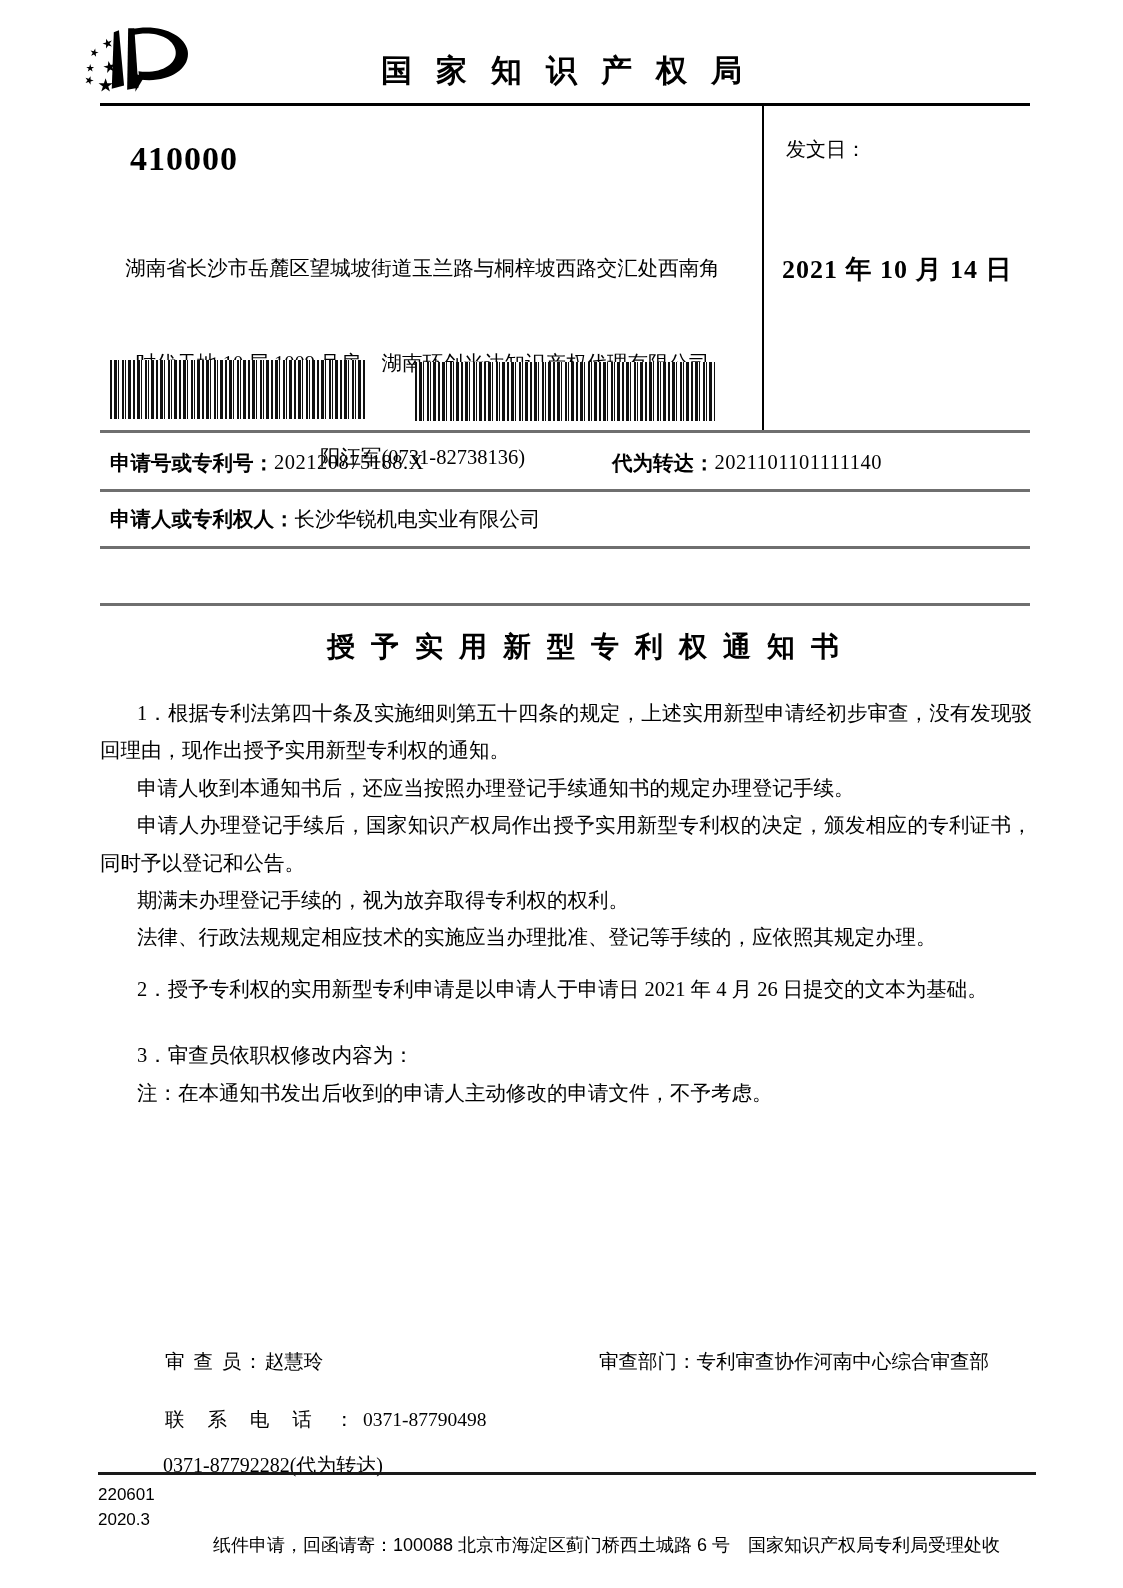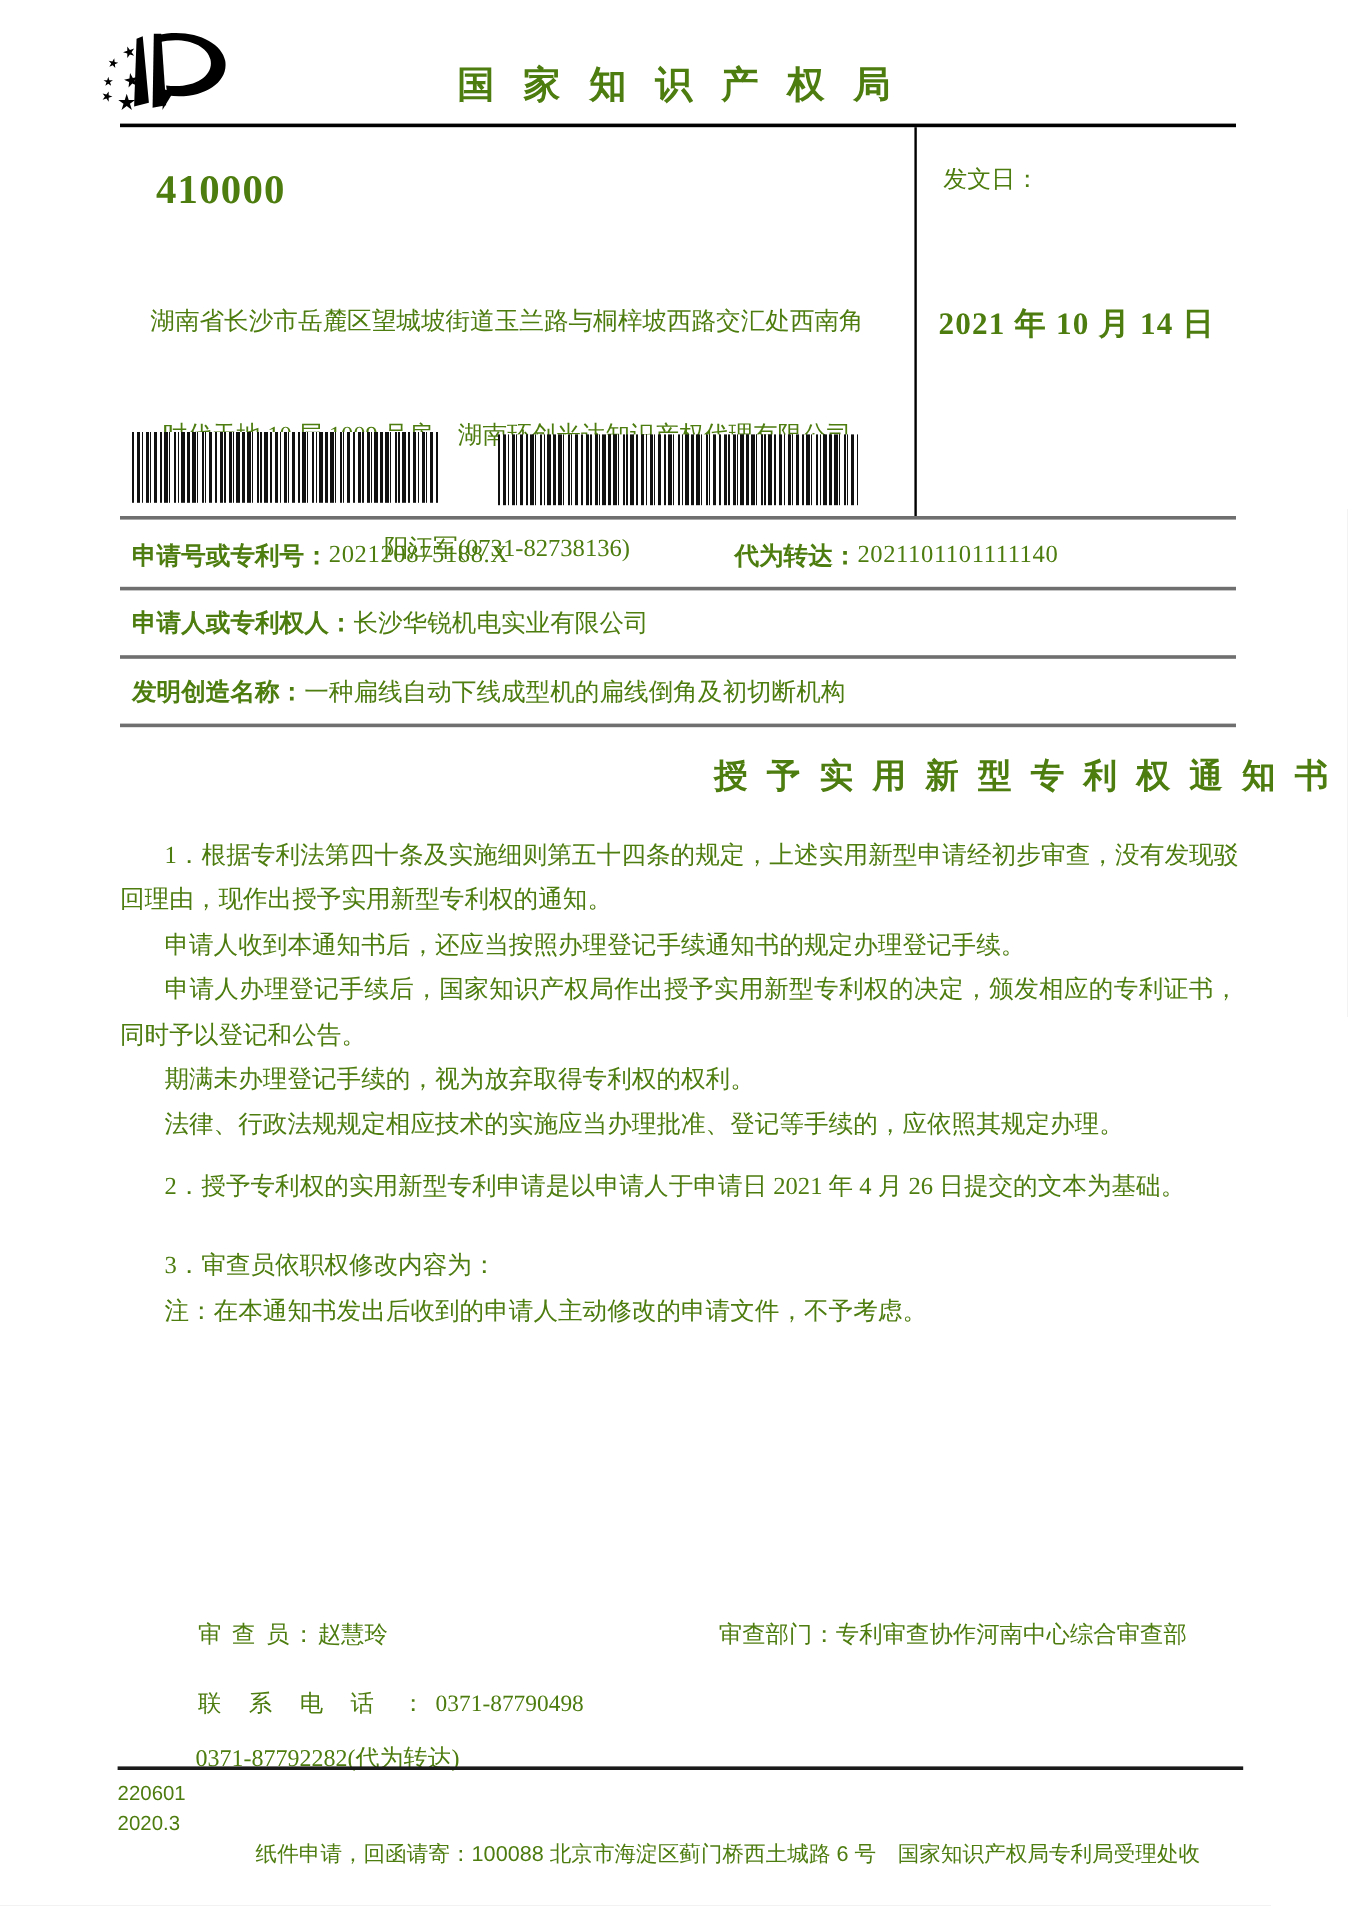--- a/index.html
+++ b/index.html
@@ -1,21 +1,21 @@
 <!DOCTYPE html>
 <html><head>
 <meta charset="utf-8">
 <style>
   html,body{margin:0;padding:0;background:#e8e8e8;}
   .page{
     position:relative;
     width:1123px;height:1588px;
     margin:0 auto;
     background:#ffffff;
-    color:#4d7c0f;
+    color:#000000;
     font-family:"Liberation Serif","DejaVu Serif",serif;
     overflow:hidden;
   }
   .abs{position:absolute;}
   .pre{white-space:pre-wrap;}
 
   
   .logo{left:82px;top:26px;width:118px;height:72px;}
   .agency-title{
     left:0;right:0;top:50px;
@@ -49,21 +49,21 @@
   .rule{left:100px;width:930px;height:3px;background:#6f6f6f;}
   .rule-1{top:430px;} .rule-2{top:489px;} .rule-3{top:546px;} .rule-4{top:603px;}
   .field-row{left:110px;width:920px;height:53px;display:flex;align-items:center;font-size:20.5px;}
   .row-1{top:436px;} .row-2{top:492px;} .row-3{top:549px;}
   .field-label{font-weight:bold;}
   .num-value{font-weight:normal;letter-spacing:.5px;}
   .serial-group{position:absolute;left:502px;display:flex;align-items:center;}
 
   
   .notice-title{
-    left:0;right:0;top:628px;text-align:right;
+    left:0;right:0;top:628px;text-align:center;
     font-family:"Liberation Sans","DejaVu Sans",sans-serif;
     font-weight:bold;font-size:28px;letter-spacing:16px;text-indent:16px;padding-left:43px;
   }
 
   
   .body-text{left:100px;top:695px;width:932px;}
   .body-text p{margin:0;font-size:20.5px;line-height:37.4px;text-indent:37px;text-align:justify;}
   .body-text p.gap-sm{margin-top:14px;}
   .body-text p.gap-lg{margin-top:29px;}
 
@@ -131,24 +131,20 @@
       <span class="field-label">代为转达：</span>
       <span class="num-value">2021101101111140</span>
     </span>
   </div>
   <div class="abs rule rule-2"></div>
   <div class="abs field-row row-2">
     <span class="field-label">申请人或专利权人：</span>
     <span>长沙华锐机电实业有限公司</span>
   </div>
   <div class="abs rule rule-3"></div>
-  <div class="abs field-row row-3">
-    <span class="field-label">发明创造名称：</span>
-    <span>一种扁线自动下线成型机的扁线倒角及初切断机构</span>
-  </div>
   <div class="abs rule rule-4"></div>
 
   <div class="abs notice-title">授予实用新型专利权通知书</div>
 
   <div class="abs body-text">
     <p>1．根据专利法第四十条及实施细则第五十四条的规定，上述实用新型申请经初步审查，没有发现驳回理由，现作出授予实用新型专利权的通知。</p>
     <p>申请人收到本通知书后，还应当按照办理登记手续通知书的规定办理登记手续。</p>
     <p>申请人办理登记手续后，国家知识产权局作出授予实用新型专利权的决定，颁发相应的专利证书，同时予以登记和公告。</p>
     <p>期满未办理登记手续的，视为放弃取得专利权的权利。</p>
     <p>法律、行政法规规定相应技术的实施应当办理批准、登记等手续的，应依照其规定办理。</p>

